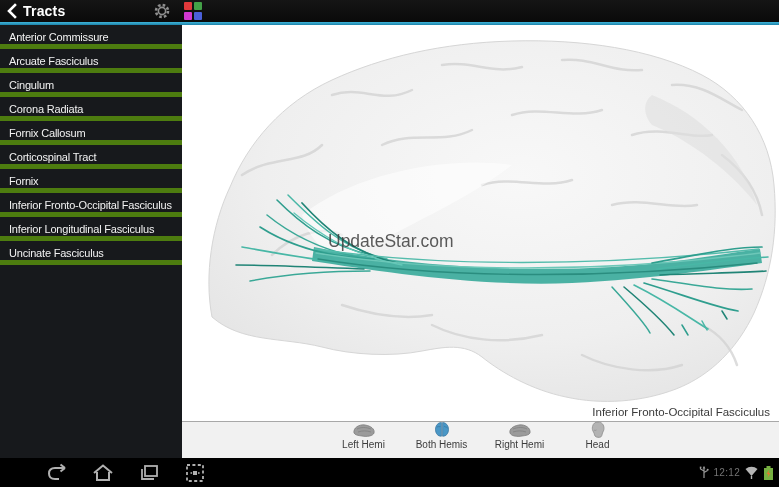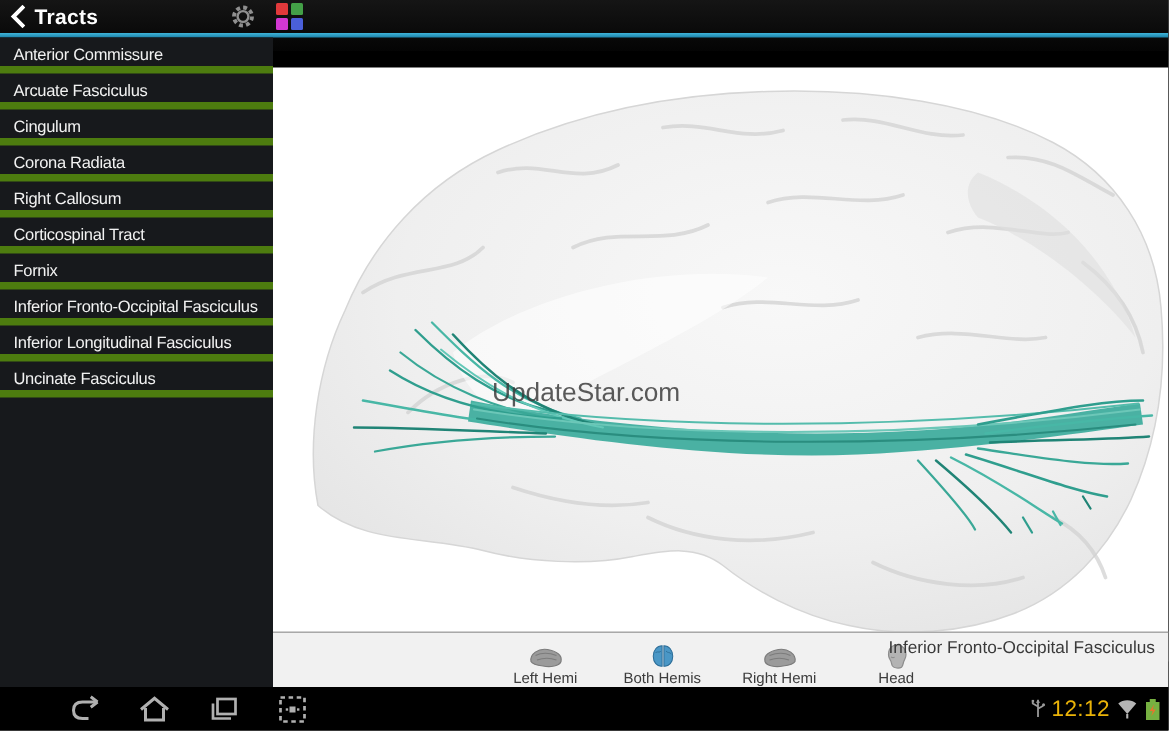--- a/index.html
+++ b/index.html
@@ -14,37 +14,37 @@
   .grid-btn{position:absolute;left:184px;top:2px;width:18px;height:18px;display:grid;grid-template-columns:8px 8px;grid-template-rows:8px 8px;gap:2px;}
   .grid-btn i{display:block;border-radius:1px;}
   .accent-line{position:absolute;left:0;top:22px;width:779px;height:3px;background:linear-gradient(#3fb5da,#1d82a8);}
 
   
   .sidebar{position:absolute;left:0;top:25px;width:182px;height:433px;background:#17191c;}
   .side-item{height:24px;line-height:24px;padding-left:9px;border-bottom:5px solid #4d7c0f;
              color:#f2f2f2;font-size:11px;letter-spacing:-0.2px;white-space:nowrap;overflow:hidden;cursor:pointer;}
 
   
-  .viewport{position:absolute;left:182px;top:25px;width:597px;height:396px;background:#ffffff;margin-top:20px;}
+  .viewport{position:absolute;left:182px;top:25px;width:597px;height:396px;background:#ffffff;}
   .watermark{position:absolute;left:146px;top:206px;font-size:17.5px;color:rgba(58,58,58,.84);z-index:5;}
   .tract-label{position:absolute;right:9px;bottom:3px;font-size:11.5px;color:#3a3a3a;z-index:5;}
 
   
   .toolbar{position:absolute;left:182px;top:421px;width:597px;height:37px;background:#f1f1f1;border-top:1px solid #a8a8a8;
-           display:flex;align-items:flex-end;justify-content:center;gap:16px;}
+           display:flex;align-items:flex-start;justify-content:center;gap:16px;}
   .tool-btn{width:62px;display:flex;flex-direction:column;align-items:center;justify-content:center;cursor:pointer;}
   .tool-btn .ticon{height:16px;display:flex;align-items:flex-end;justify-content:center;}
   .tool-btn .tlabel{font-size:10px;color:#3c3c3c;margin-top:1px;white-space:nowrap;}
 
   
   .navbar{position:absolute;left:0;top:458px;width:779px;height:29px;background:#000;}
   .nav-icons{position:absolute;left:44px;top:0;height:29px;display:flex;align-items:center;gap:20px;}
   .nav-icons .nbtn{width:26px;height:22px;display:flex;align-items:center;justify-content:center;cursor:pointer;}
   .status{position:absolute;right:5px;top:0;height:29px;display:flex;align-items:center;gap:4px;}
-  .clock{color:#eab308;font-size:15px;letter-spacing:.3px;}
+  .clock{color:#737373;font-size:10px;letter-spacing:.3px;}
 </style>
 </head>
 <body>
 
 <div class="screen">
 
   <div class="action-bar">
     <div class="back-chip">
       <svg width="11" height="16" viewBox="0 0 11 16">
         <polyline points="9,2 3,8 9,14" fill="none" stroke="#ffffff" stroke-width="2.6" stroke-linecap="square"></polyline>
@@ -64,21 +64,21 @@
       <i style="background:#4a5fd9"></i>
     </div>
   </div>
   <div class="accent-line"></div>
 
   <div class="sidebar">
     <div class="side-item">Anterior Commissure</div>
     <div class="side-item">Arcuate Fasciculus</div>
     <div class="side-item">Cingulum</div>
     <div class="side-item">Corona Radiata</div>
-    <div class="side-item">Right Callosum</div>
+    <div class="side-item">Fornix Callosum</div>
     <div class="side-item">Corticospinal Tract</div>
     <div class="side-item">Fornix</div>
     <div class="side-item">Inferior Fronto-Occipital Fasciculus</div>
     <div class="side-item">Inferior Longitudinal Fasciculus</div>
     <div class="side-item">Uncinate Fasciculus</div>
   </div>
 
   <div class="viewport">
     <svg width="597" height="396" viewBox="0 0 597 396">
       <defs>

